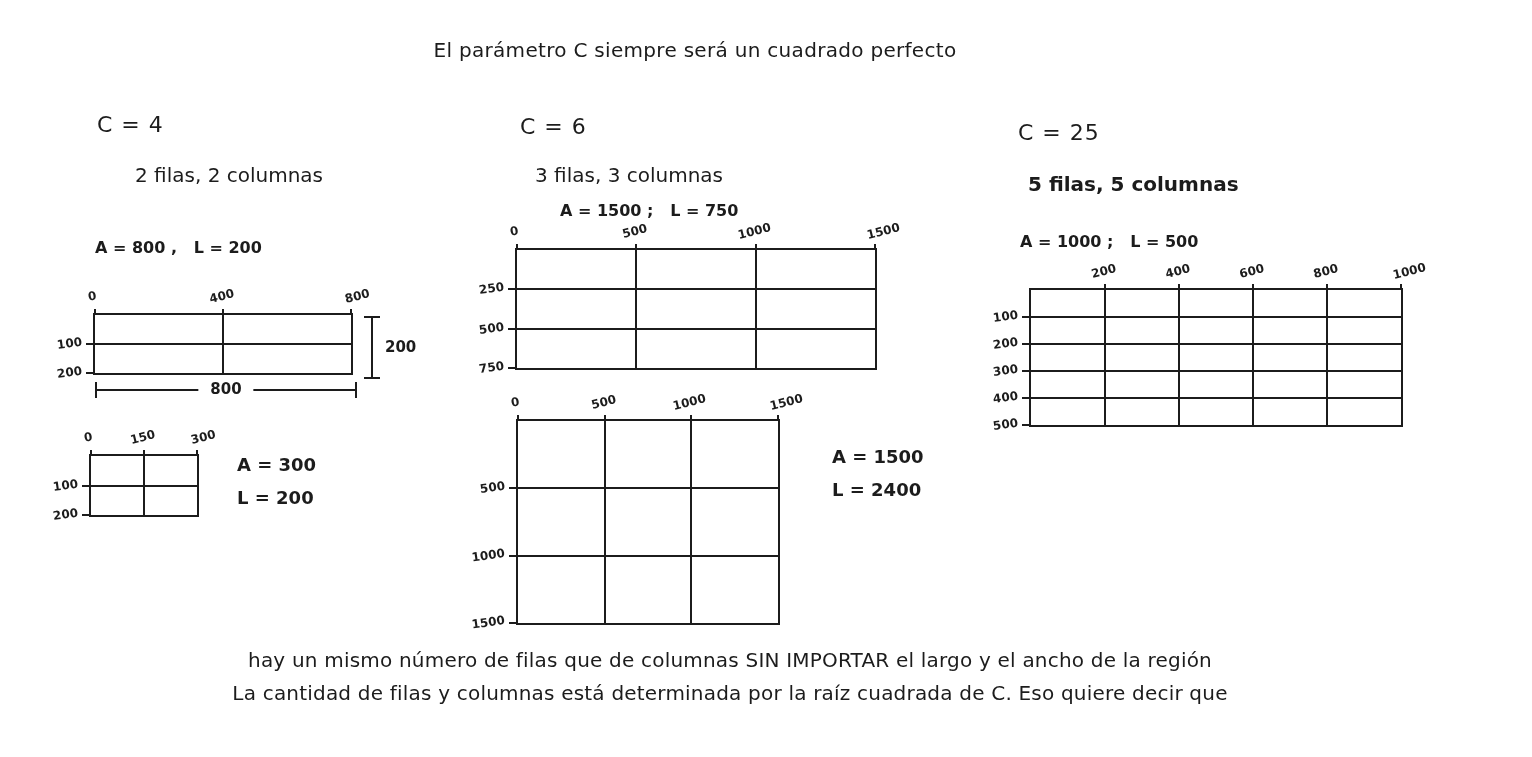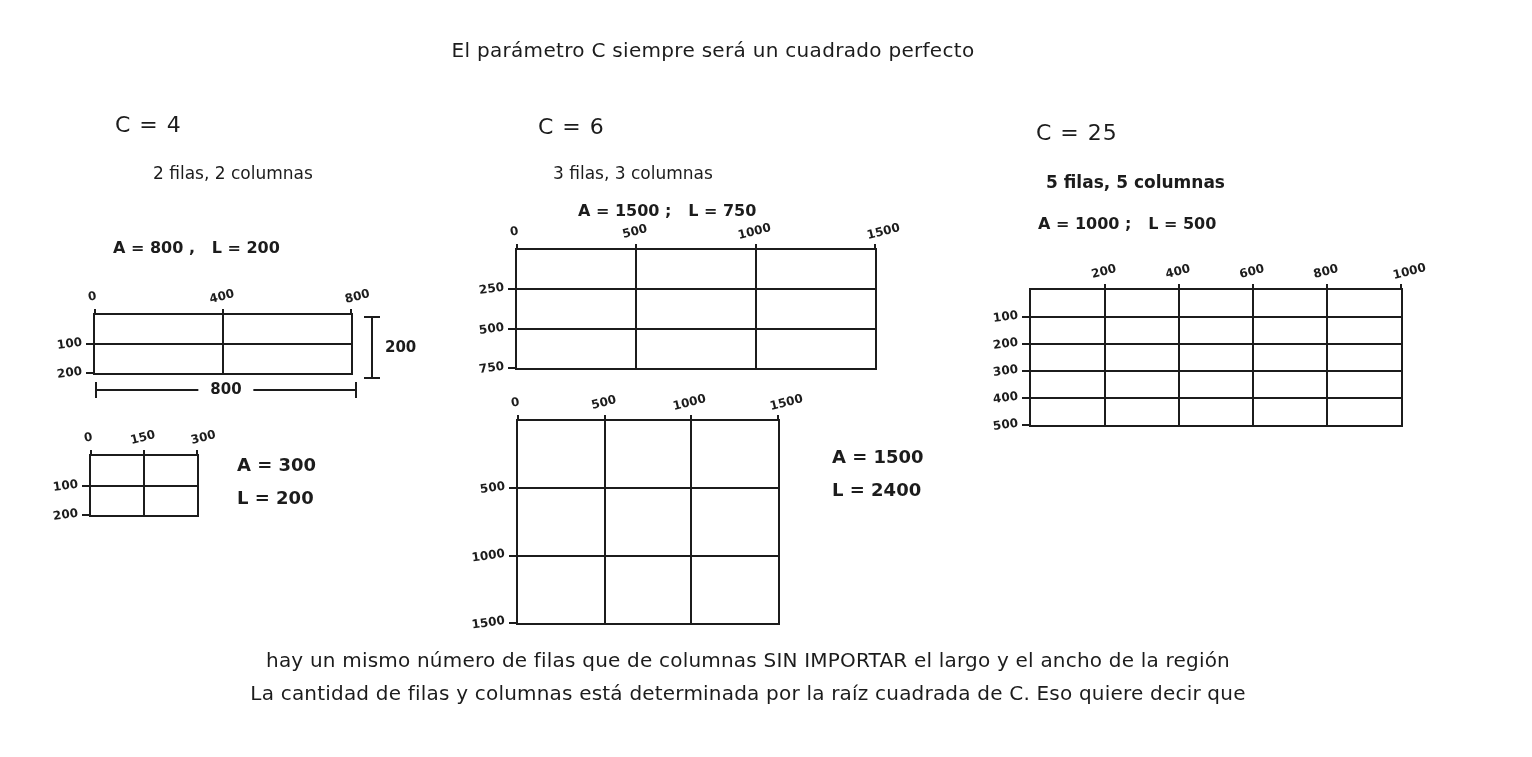--- a/index.html
+++ b/index.html
@@ -5,24 +5,24 @@
   :root { --ink: #1c1c1c; }
   * { box-sizing: border-box; margin: 0; padding: 0; }
   html, body { background: #ffffff; }
   .canvas {
     position: relative; width: 1532px; height: 757px;
     background: #ffffff; overflow: hidden;
     font-family: "DejaVu Sans", "Liberation Sans", sans-serif;
     color: var(--ink);
   }
   .hand { font-family: "DejaVu Sans", "Liberation Sans", sans-serif; color: var(--ink); }
-  .abs { position: absolute; margin-left: 18px; }
+  .abs { position: absolute; }
   .title { left: 0; top: 38px; width: 1390px; text-align: center; font-size: 20px; letter-spacing: 0.3px; }
   .c-head { font-size: 22px; letter-spacing: 1px; }
-  .sub-head { font-size: 17px; }
+  .sub-head { font-size: 20px; }
   .params { font-size: 16px; font-weight: bold; white-space: pre; }
   .footer { left: 150px; top: 644px; width: 1160px; text-align: center; font-size: 20px; line-height: 33px; letter-spacing: 0.2px; }
 
   .grid-box { position: absolute; border: 2px solid var(--ink); }
   .vline { position: absolute; top: 0; bottom: 0; width: 2px; background: var(--ink); transform: translateX(-1px); }
   .hline { position: absolute; left: 0; right: 0; height: 2px; background: var(--ink); transform: translateY(-1px); }
   .ticktop { position: absolute; top: -6px; width: 2px; height: 6px; background: var(--ink); }
   .toplab { position: absolute; top: -26px; transform: translateX(-55%) rotate(-14deg); font-size: 12px; font-weight: bold; white-space: nowrap; }
   .tickleft { position: absolute; left: -9px; width: 9px; height: 2px; background: var(--ink); }
   .leftlab { position: absolute; left: -13px; transform: translate(-100%, -55%) rotate(-8deg); font-size: 12px; font-weight: bold; white-space: nowrap; }
@@ -52,21 +52,21 @@
   <div class="abs c-head hand" style="left:97px; top:112px;">C = 4</div>
   <div class="abs sub-head hand" style="left:135px; top:163px;">2 filas, 2 columnas</div>
   <div class="abs params hand" style="left:95px; top:238px;text-align:center;">A = 800 ,   L = 200</div>
 
   <div class="abs c-head hand" style="left:520px; top:114px;">C = 6</div>
   <div class="abs sub-head hand" style="left:535px; top:163px;">3 filas, 3 columnas</div>
   <div class="abs params hand" style="left:560px; top:201px;">A = 1500 ;   L = 750</div>
 
   <div class="abs c-head hand" style="left:1018px; top:120px;">C = 25</div>
   <div class="abs sub-head hand" style="left:1028px; top:172px;font-weight:bold;">5 filas, 5 columnas</div>
-  <div class="abs params hand" style="left:1020px; top:214px;">A = 1000 ;   L = 500</div>
+  <div class="abs params hand" style="left:1020px; top:232px;">A = 1000 ;   L = 500</div>
 
   <div id="grids-layer">
       <div class="grid-box" style="left: 93px; top: 313px; width: 260px; height: 62px;">
         <div class="vline" style="left: 50%;"></div>
         <div class="hline" style="top: 50%;"></div>
         <div class="ticktop" style="left: calc(0% - 1px);"></div>
         <div class="toplab hand" style="left: 0%; transform: translateX(-85%) rotate(-10deg);">0</div>
         <div class="ticktop" style="left: calc(50% - 1px);"></div>
         <div class="toplab hand" style="left: 50%;">400</div>
         <div class="ticktop" style="left: calc(100% - 1px);"></div>

